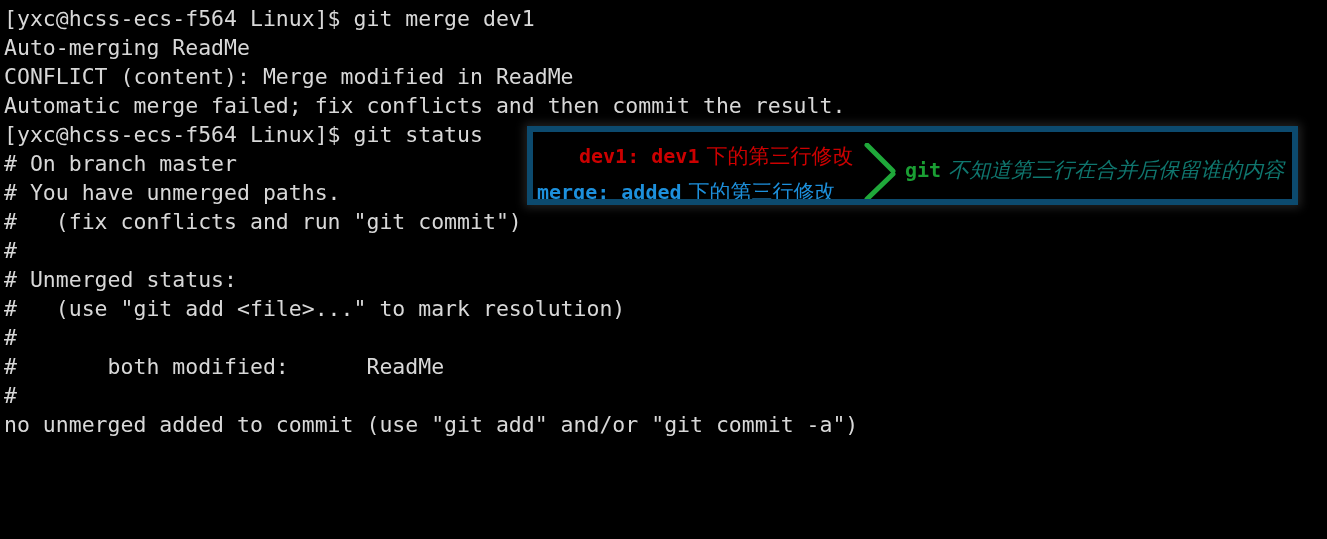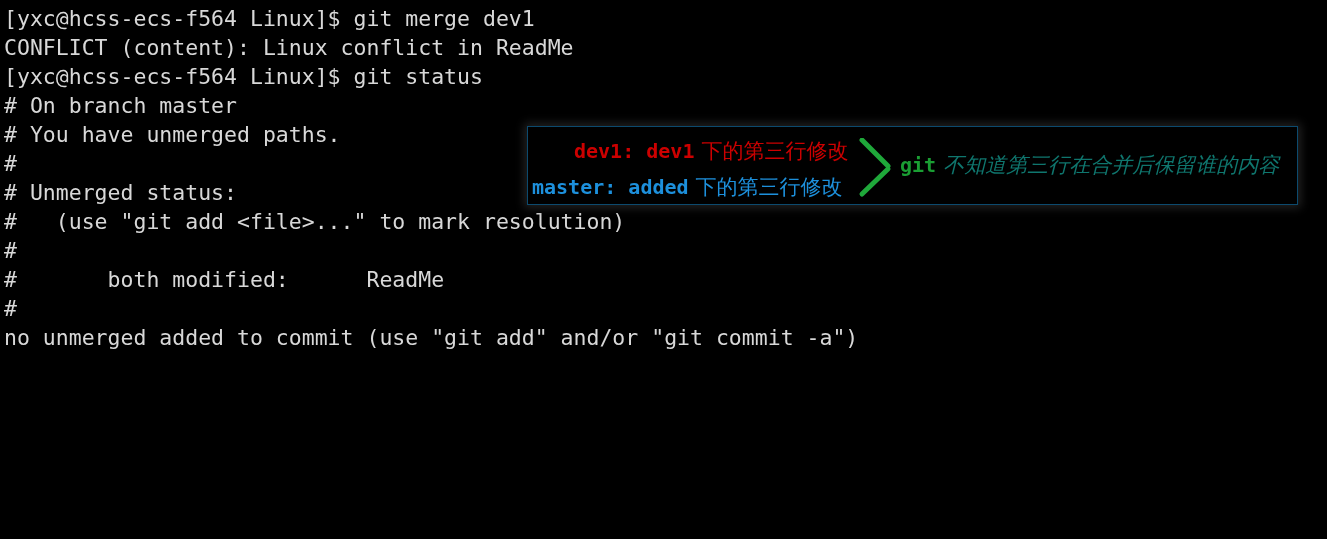--- a/index.html
+++ b/index.html
@@ -51,21 +51,21 @@
   }
 
   
   #annotation-box {
     position: absolute;
     left: 527px;
     top: 126px;
     width: 771px;
     height: 79px;
     background: #000000;
-    border: 1px solid #0c4a6e;
+    border: 6px solid #0c4a6e;
     box-sizing: border-box;
     box-shadow: 0 0 9px 3px rgba(50,50,50,0.65);
     overflow: hidden;
   }
 
   .ann-rows {
     position: relative;
     width: 100%;
     height: 100%;
   }
@@ -124,41 +124,44 @@
     color: #0f766e;
     font-style: italic;
   }
 </style>
 </head>
 <body>
 
 <div id="terminal">
 
   <div class="term-line">[yxc@hcss-ecs-f564 Linux]$ git merge dev1</div>
-  <div class="term-line">CONFLICT (content): Linux conflict in ReadMe</div>
+  <div class="term-line">Auto-merging ReadMe</div>
+  <div class="term-line">CONFLICT (content): Merge modified in ReadMe</div>
+  <div class="term-line">Automatic merge failed; fix conflicts and then commit the result.</div>
   <div class="term-line">[yxc@hcss-ecs-f564 Linux]$ git status</div>
   <div class="term-line"># On branch master</div>
   <div class="term-line"># You have unmerged paths.</div>
+  <div class="term-line">#   (fix conflicts and run "git commit")</div>
   <div class="term-line">#</div>
   <div class="term-line"># Unmerged status:</div>
   <div class="term-line">#   (use "git add &lt;file&gt;..." to mark resolution)</div>
   <div class="term-line">#</div>
   <div class="term-line">#       both modified:      ReadMe</div>
   <div class="term-line">#</div>
   <div class="term-line">no unmerged added to commit (use "git add" and/or "git commit -a")</div>
 
 
 </div>
 
 <div id="annotation-box">
   <div class="ann-rows">
 
     <div class="ann-row" id="ann-dev1"><span>dev1:</span> <span>dev1</span><span class="ann-cjk">下的第三行修改</span></div>
 
-    <div class="ann-row" id="ann-master"><span>master:</span> <span>added</span><span class="ann-cjk">下的第三行修改</span></div>
+    <div class="ann-row" id="ann-master"><span>merge:</span> <span>added</span><span class="ann-cjk">下的第三行修改</span></div>
 
     <svg id="brace" viewBox="0 0 46 60" xmlns="http://www.w3.org/2000/svg">
       <line x1="4" y1="2" x2="30" y2="28" stroke="#1fa83a" stroke-width="5" stroke-linecap="round"></line>
       <line x1="4" y1="56" x2="30" y2="31" stroke="#1fa83a" stroke-width="5" stroke-linecap="round"></line>
     </svg>
 
     <div id="ann-git"><span>git</span><span class="ann-cjk">不知道第三行在合并后保留谁的内容</span></div>
 
   </div>
 </div>

